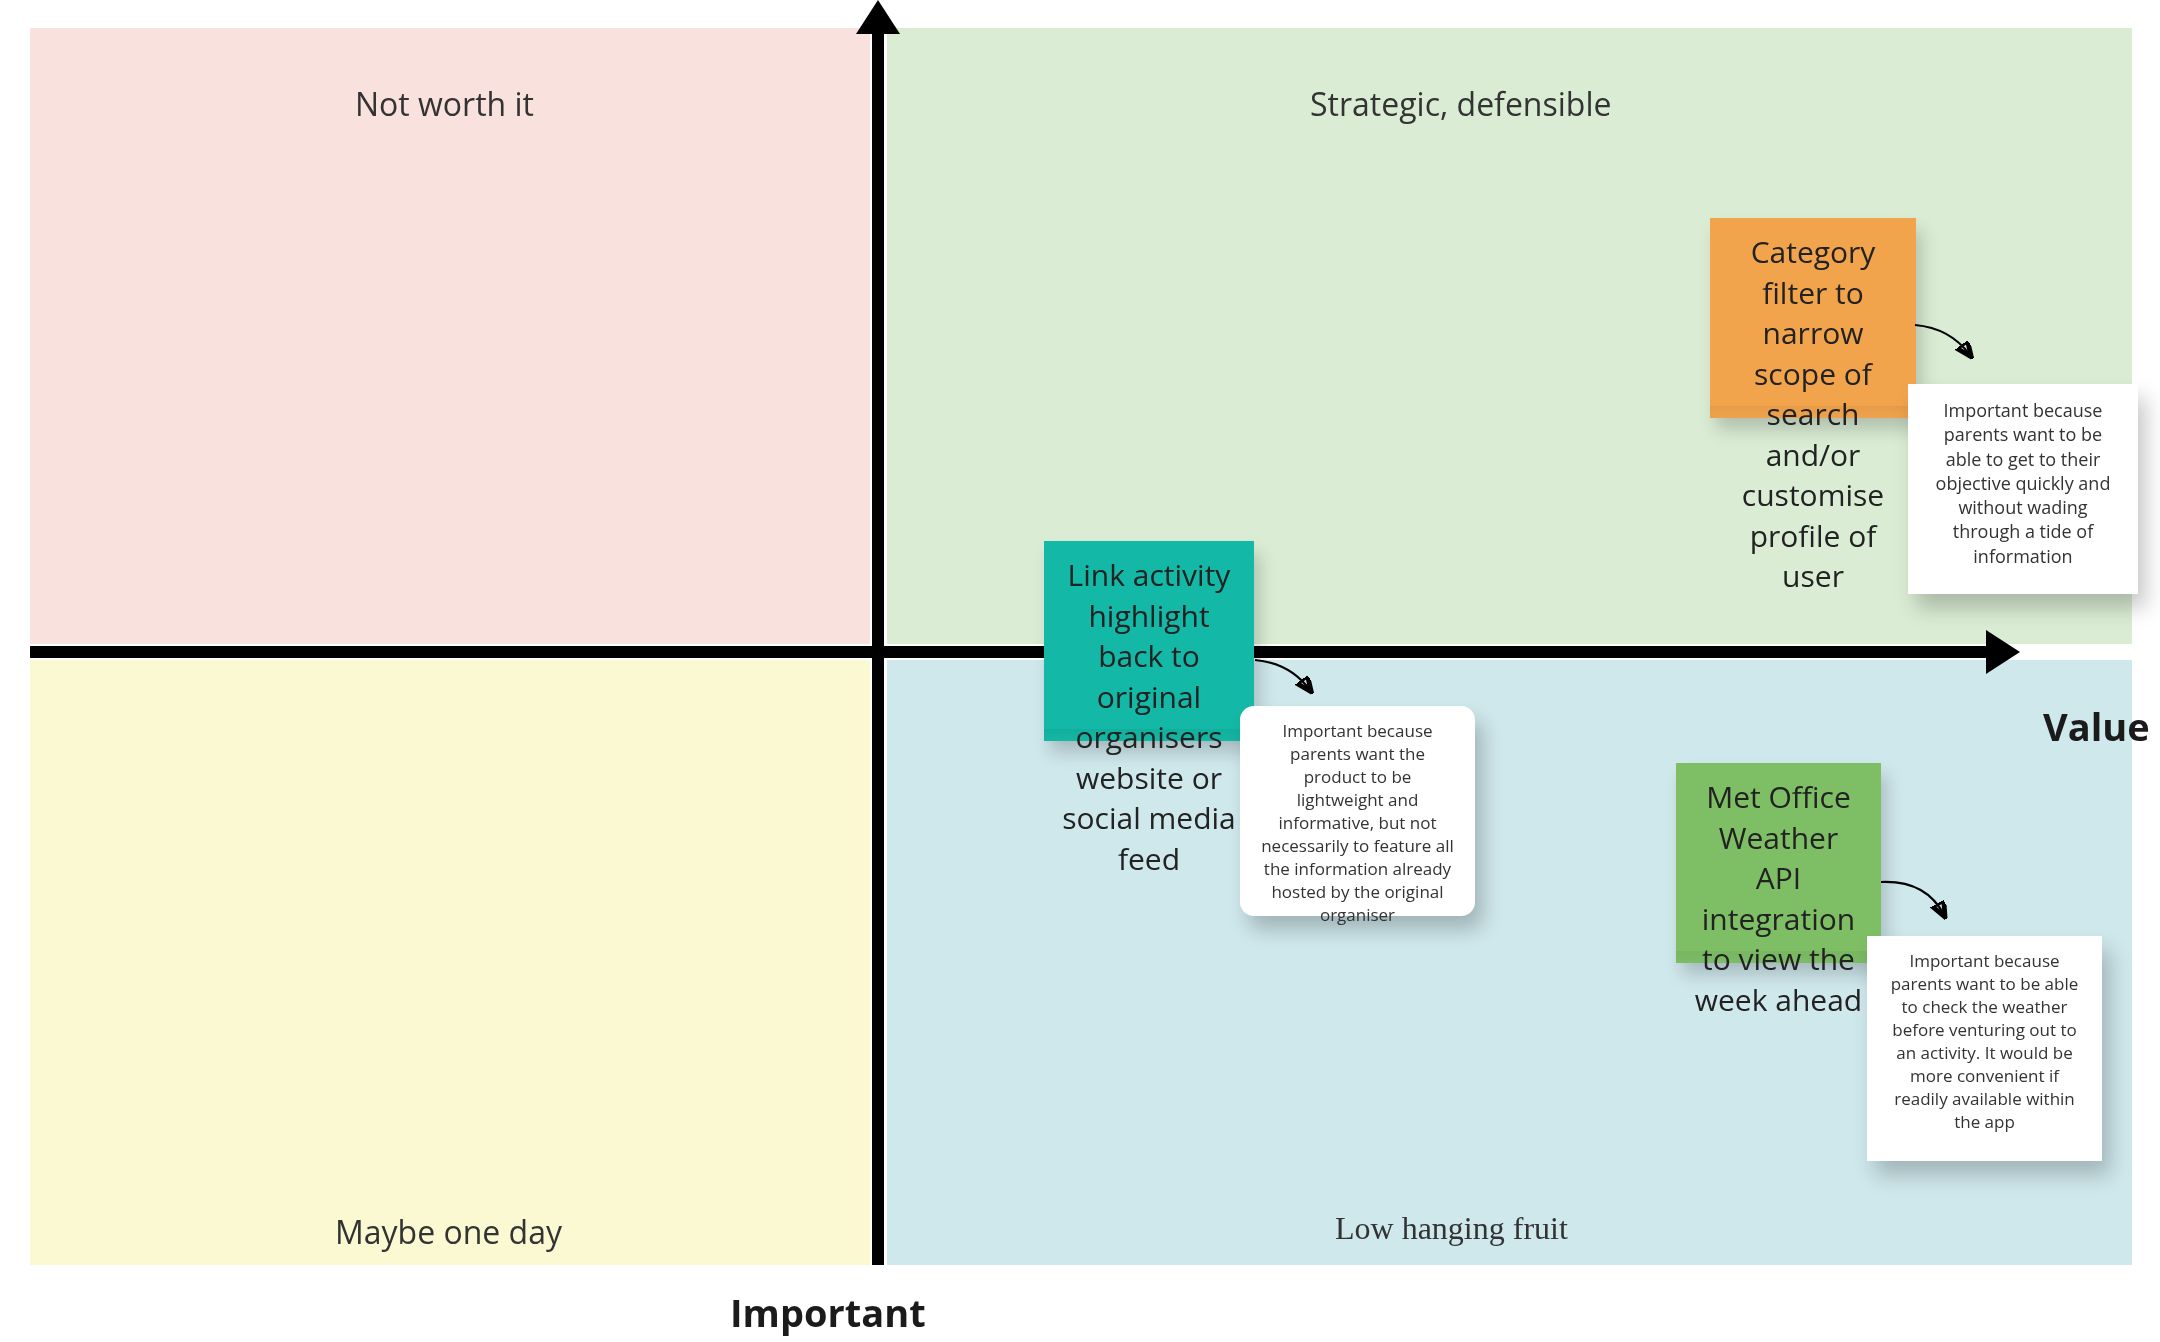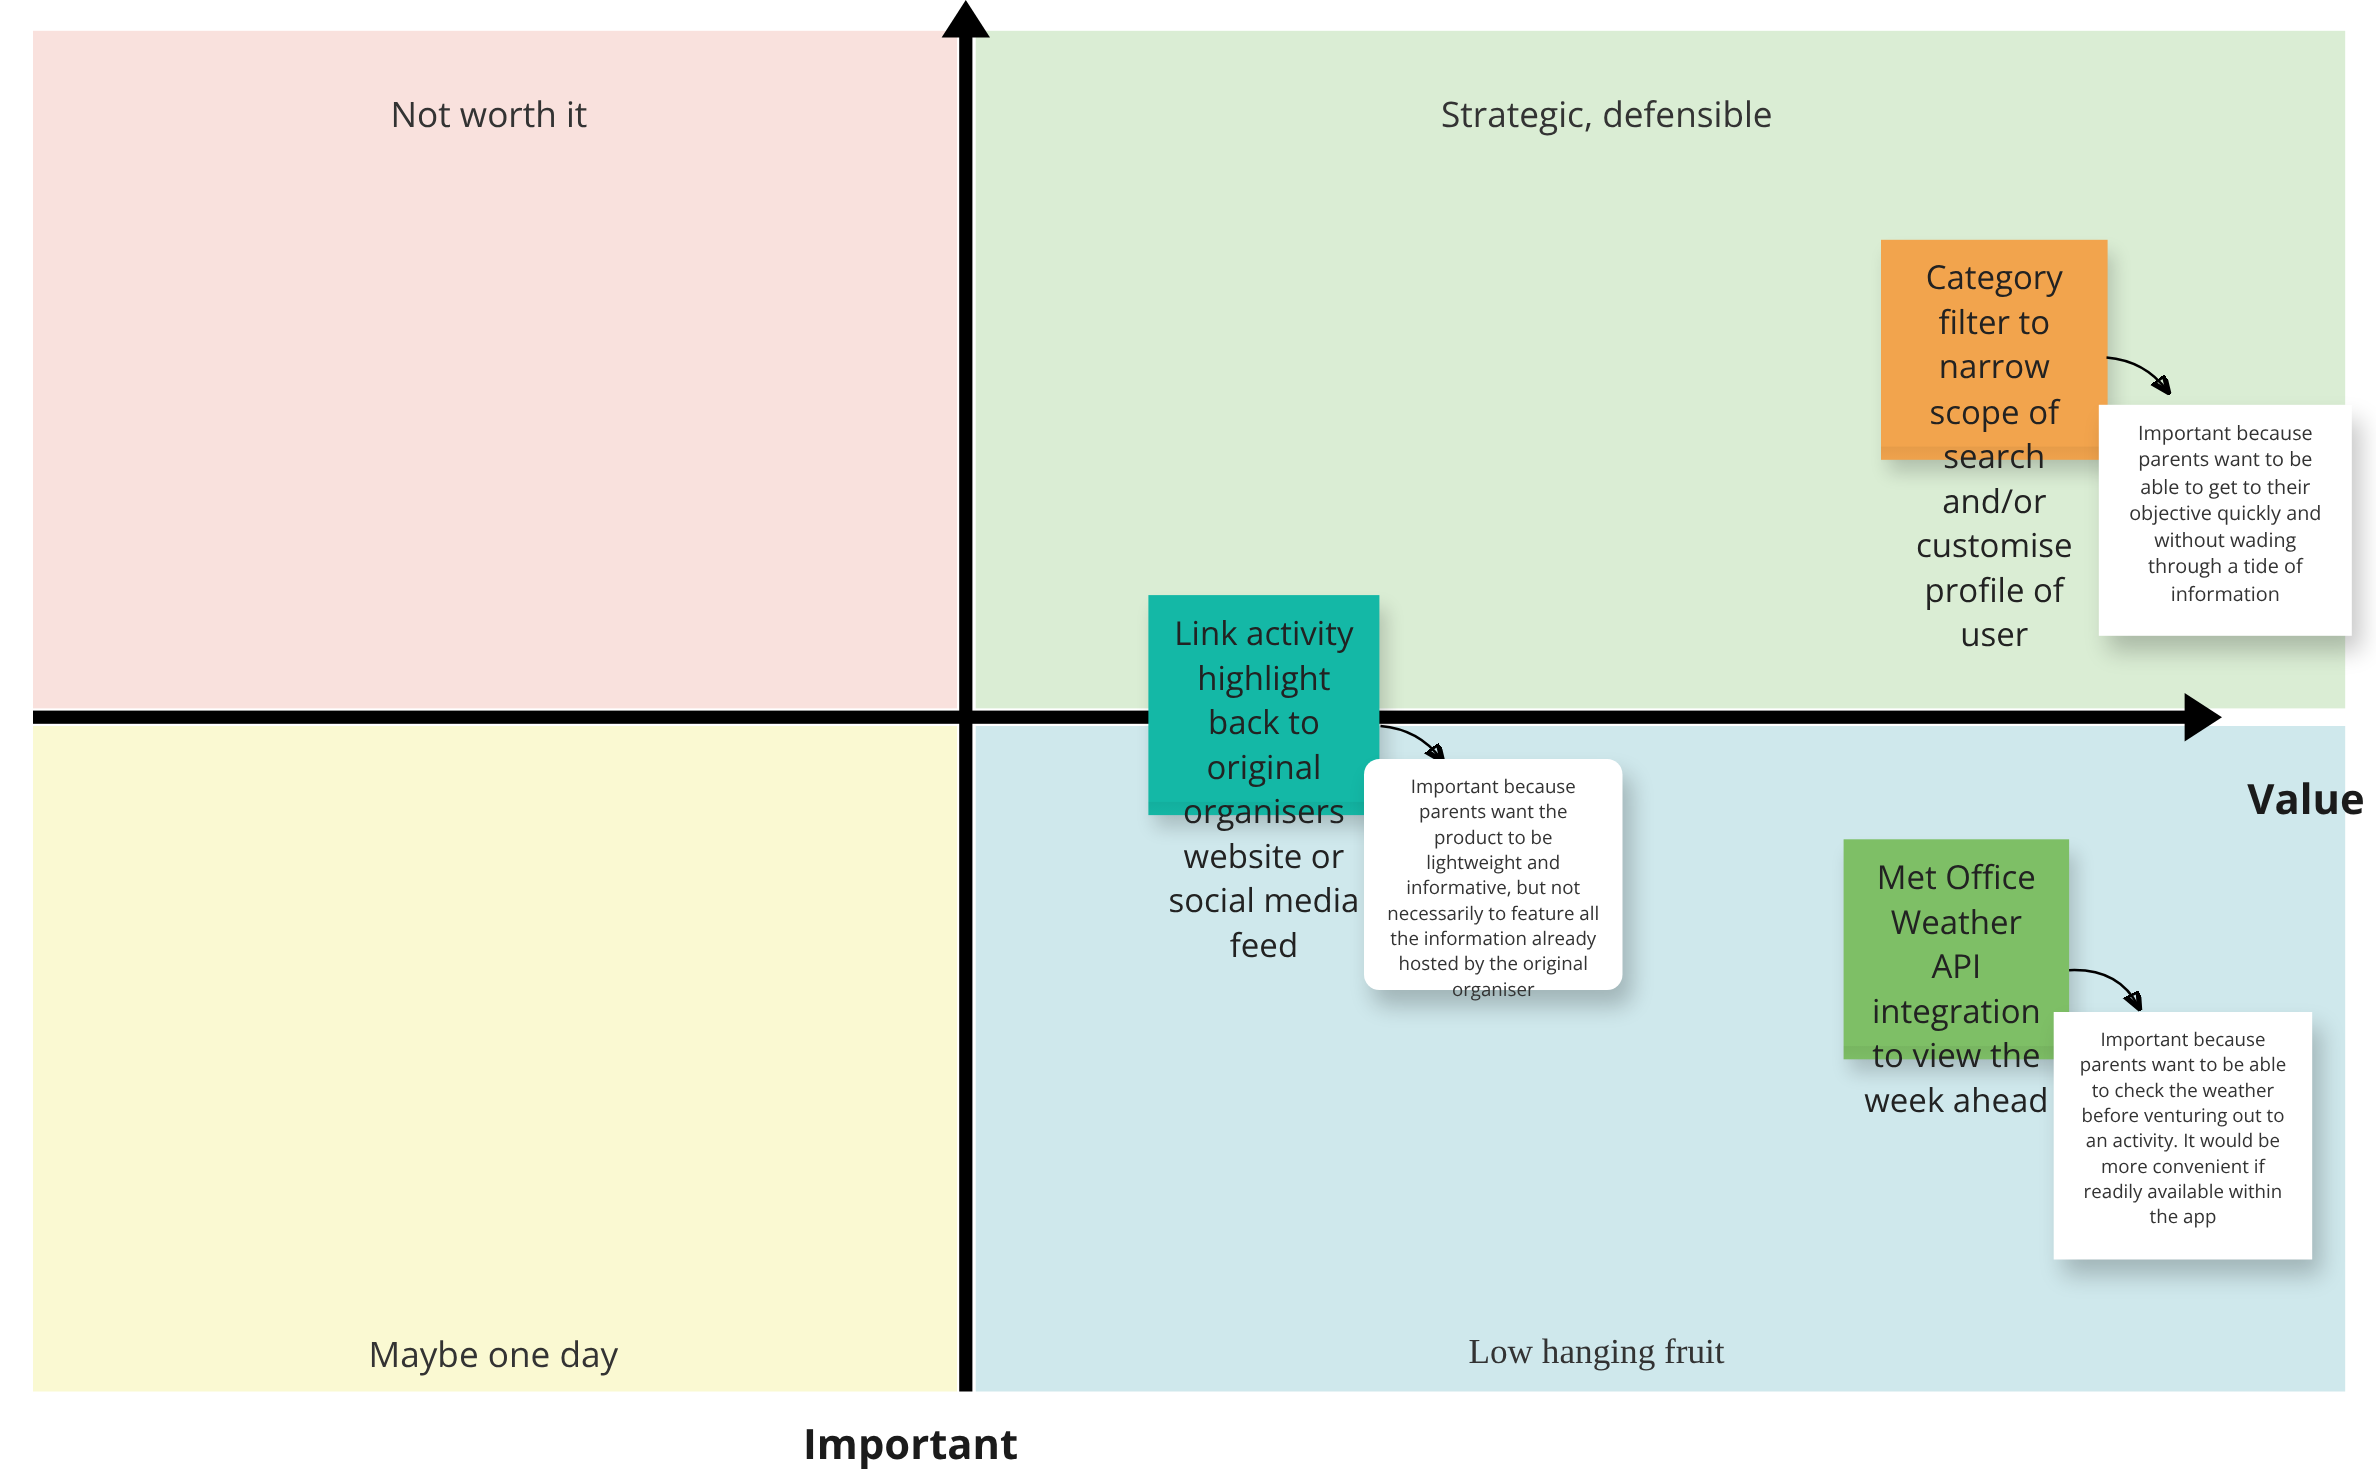--- a/index.html
+++ b/index.html
@@ -84,20 +84,21 @@
   }
   .note-card {
     position: absolute;
     background: #ffffff;
     text-align: center;
     font-size: 18px;
     line-height: 1.35;
     padding: 14px 18px;
     color: #333;
     box-shadow: 8px 14px 20px rgba(0,0,0,0.22);
+    margin-top: 16px;
   }
   .connector {
     position: absolute;
     overflow: visible;
     pointer-events: none;
   }
   .connector path{
     fill:none;
     stroke:#000;
     stroke-width:2.2;

